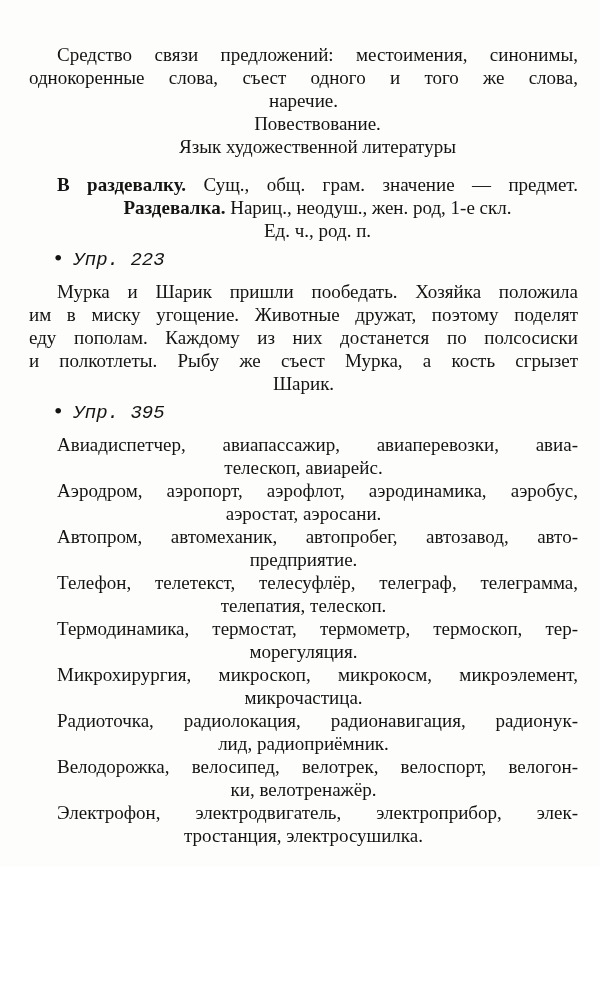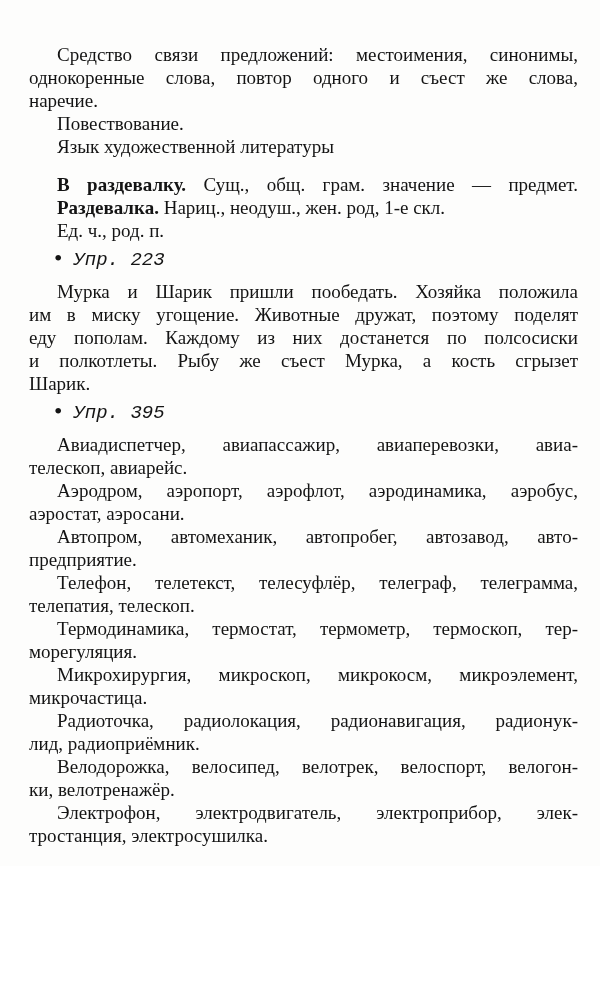--- a/index.html
+++ b/index.html
@@ -15,21 +15,21 @@
     box-sizing: border-box;
     background: #fdfdfc;
     color: #141414;
     font-size: 19px;
     line-height: 23px;
     padding: 43px 22px 11px 29px;
     overflow: hidden;
   }
   .para { margin: 0; }
   .para.gap { margin-top: 15px; }
-  .line { text-align: left; }
+  .line { text-align: center; }
   .line.fill { text-align: justify; text-align-last: justify; }
   .line.first { text-indent: 28px; }
   .lead { font-weight: bold; }
   .exercise {
     margin: 5px 0 8px 0;
     padding-left: 25px;
   }
   .bullet {
     display: inline-block;
     font-size: 24px;
@@ -51,21 +51,21 @@
     line-height: 23px;
   }
 </style>
 </head>
 <body>
 
 <div class="page">
   <div id="content">
       <div class="para">
         <div class="line first fill">Средство связи предложений: местоимения, синонимы,</div>
-        <div class="line fill">однокоренные слова, повтор одного и съест же слова,</div>
+        <div class="line fill">однокоренные слова, съест одного и того же слова,</div>
         <div class="line">наречие.</div>
       </div>
       <div class="para">
         <div class="line first">Повествование.</div>
       </div>
       <div class="para">
         <div class="line first">Язык художественной литературы</div>
       </div>
       <div class="para gap">
         <div class="line first fill"><span class="lead">В раздевалку.</span> <span class="rest">Сущ., общ. грам. значение — предмет.</span></div>

